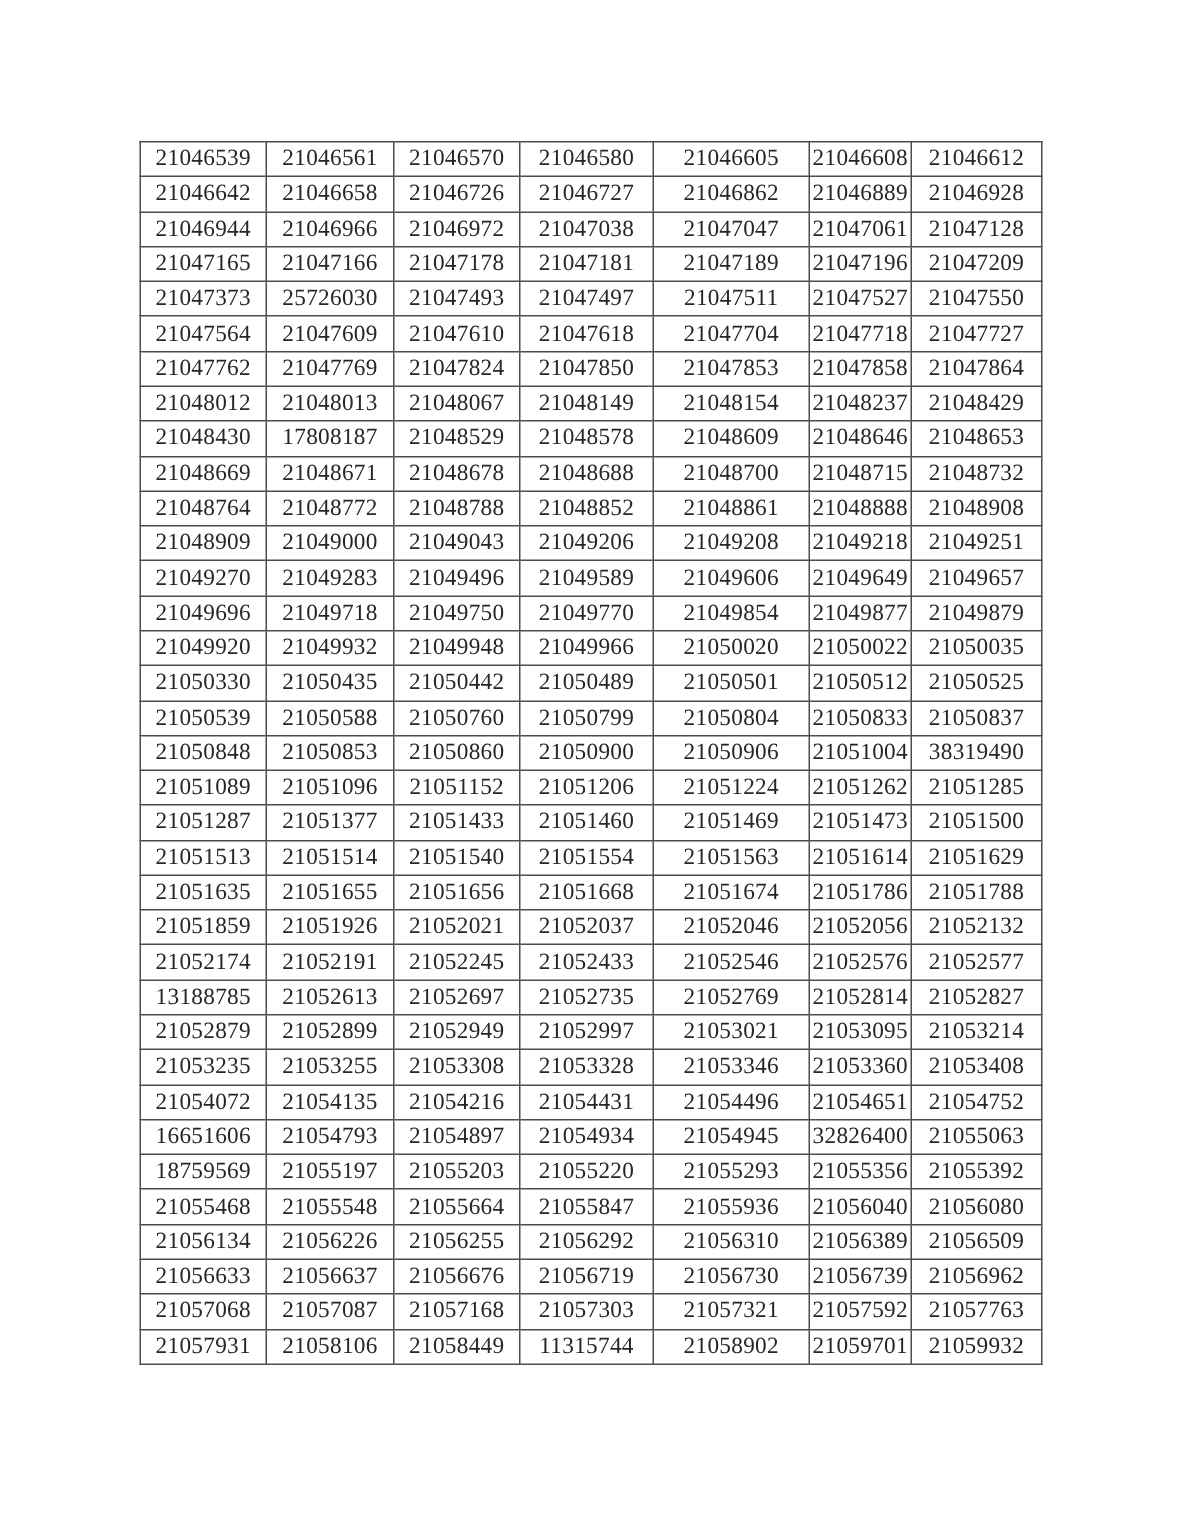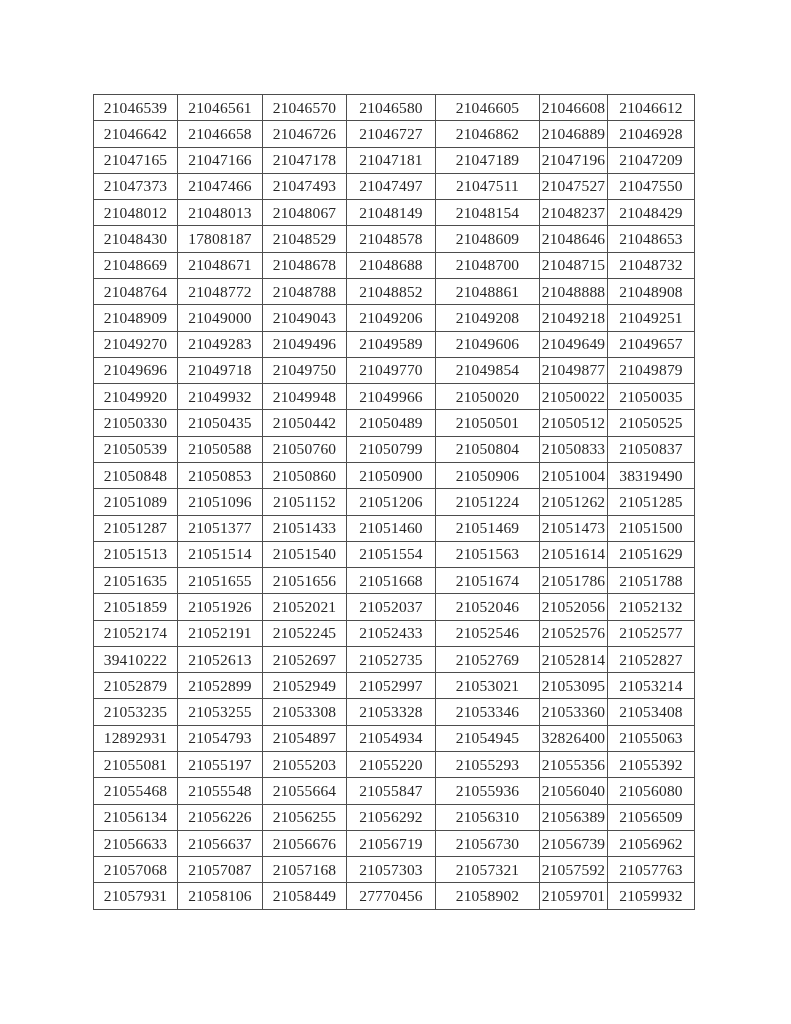--- a/index.html
+++ b/index.html
@@ -70,36 +70,63 @@
         <tr>
           <td>21046642</td>
           <td>21046658</td>
           <td>21046726</td>
           <td>21046727</td>
           <td>21046862</td>
           <td>21046889</td>
           <td>21046928</td>
         </tr>
         <tr>
+          <td>21046944</td>
+          <td>21046966</td>
+          <td>21046972</td>
+          <td>21047038</td>
+          <td>21047047</td>
+          <td>21047061</td>
+          <td>21047128</td>
+        </tr>
+        <tr>
           <td>21047165</td>
           <td>21047166</td>
           <td>21047178</td>
           <td>21047181</td>
           <td>21047189</td>
           <td>21047196</td>
           <td>21047209</td>
         </tr>
         <tr>
           <td>21047373</td>
-          <td>21047466</td>
+          <td>25726030</td>
           <td>21047493</td>
           <td>21047497</td>
           <td>21047511</td>
           <td>21047527</td>
           <td>21047550</td>
+        </tr>
+        <tr>
+          <td>21047564</td>
+          <td>21047609</td>
+          <td>21047610</td>
+          <td>21047618</td>
+          <td>21047704</td>
+          <td>21047718</td>
+          <td>21047727</td>
+        </tr>
+        <tr>
+          <td>21047762</td>
+          <td>21047769</td>
+          <td>21047824</td>
+          <td>21047850</td>
+          <td>21047853</td>
+          <td>21047858</td>
+          <td>21047864</td>
         </tr>
         <tr>
           <td>21048012</td>
           <td>21048013</td>
           <td>21048067</td>
           <td>21048149</td>
           <td>21048154</td>
           <td>21048237</td>
           <td>21048429</td>
         </tr>
@@ -241,21 +268,21 @@
         <tr>
           <td>21052174</td>
           <td>21052191</td>
           <td>21052245</td>
           <td>21052433</td>
           <td>21052546</td>
           <td>21052576</td>
           <td>21052577</td>
         </tr>
         <tr>
-          <td>39410222</td>
+          <td>13188785</td>
           <td>21052613</td>
           <td>21052697</td>
           <td>21052735</td>
           <td>21052769</td>
           <td>21052814</td>
           <td>21052827</td>
         </tr>
         <tr>
           <td>21052879</td>
           <td>21052899</td>
@@ -268,30 +295,39 @@
         <tr>
           <td>21053235</td>
           <td>21053255</td>
           <td>21053308</td>
           <td>21053328</td>
           <td>21053346</td>
           <td>21053360</td>
           <td>21053408</td>
         </tr>
         <tr>
-          <td>12892931</td>
+          <td>21054072</td>
+          <td>21054135</td>
+          <td>21054216</td>
+          <td>21054431</td>
+          <td>21054496</td>
+          <td>21054651</td>
+          <td>21054752</td>
+        </tr>
+        <tr>
+          <td>16651606</td>
           <td>21054793</td>
           <td>21054897</td>
           <td>21054934</td>
           <td>21054945</td>
           <td>32826400</td>
           <td>21055063</td>
         </tr>
         <tr>
-          <td>21055081</td>
+          <td>18759569</td>
           <td>21055197</td>
           <td>21055203</td>
           <td>21055220</td>
           <td>21055293</td>
           <td>21055356</td>
           <td>21055392</td>
         </tr>
         <tr>
           <td>21055468</td>
           <td>21055548</td>
@@ -325,20 +361,20 @@
           <td>21057168</td>
           <td>21057303</td>
           <td>21057321</td>
           <td>21057592</td>
           <td>21057763</td>
         </tr>
         <tr>
           <td>21057931</td>
           <td>21058106</td>
           <td>21058449</td>
-          <td>27770456</td>
+          <td>11315744</td>
           <td>21058902</td>
           <td>21059701</td>
           <td>21059932</td>
         </tr>
       </tbody>
   </table>
 </div>
 
 </body></html>

